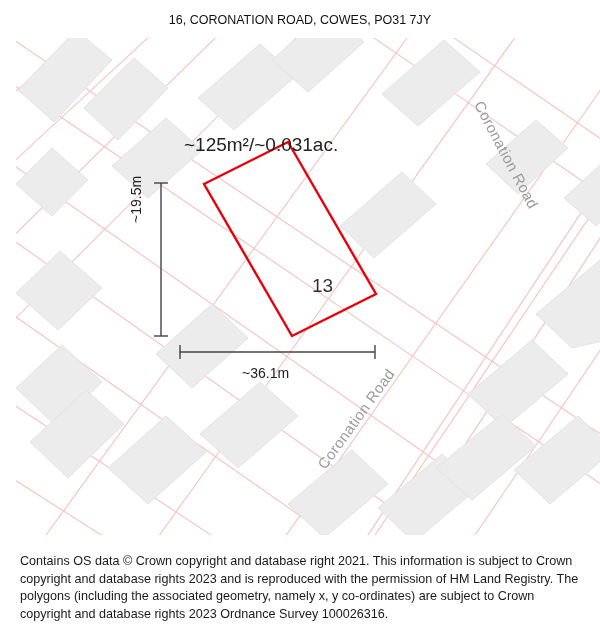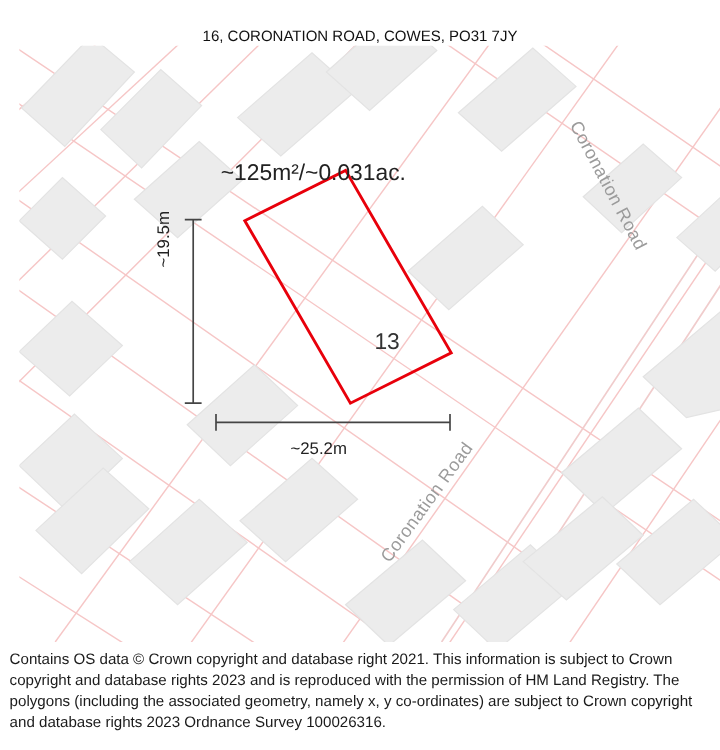--- a/index.html
+++ b/index.html
@@ -22,21 +22,21 @@
   }
 
   
   .header {
     position: absolute;
     top: 0;
     left: 0;
     width: 600px;
     height: 38px;
     text-align: center;
-    padding-top: 22px;
+    padding-top: 12px;
     box-sizing: border-box;
   }
   .header .title {
     font-size: 12.5px;
     line-height: 16px;
     color: #111111;
   }
   .header .subtitle {
     font-size: 12.5px;
     line-height: 16px;
@@ -120,21 +120,21 @@
     top: 535px;
     width: 600px;
     height: 90px;
     padding: 2px 4px 0 4px;
     box-sizing: border-box;
     font-size: 12.6px;
     line-height: 17.5px;
     color: #1a1a1a;
   }
   .footer p {
-    margin: 4px;
+    margin: 16px;
   }
 </style>
 </head>
 <body>
 
 <div class="page">
 
   <div class="header">
     <div class="title">16, CORONATION ROAD, COWES, PO31 7JY</div>
   </div>
@@ -207,21 +207,21 @@
 
       <g stroke="#444444" stroke-width="1.4">
         <line x1="164" y1="314" x2="359" y2="314"></line>
         <line x1="164" y1="307" x2="164" y2="321"></line>
         <line x1="359" y1="307" x2="359" y2="321"></line>
       </g>
     </svg>
 
     <div class="area-label">~125m²/~0.031ac.</div>
     <div class="plot-number">13</div>
-    <div class="dim-horizontal">~25.2m</div>
+    <div class="dim-horizontal">~36.1m</div>
     <div class="dim-vertical">~19.5m</div>
     <div class="road-label r1">Coronation Road</div>
     <div class="road-label r2">Coronation Road</div>
   </div>
 
   <div class="footer">
     <p>Contains OS data © Crown copyright and database right 2021. This information is subject to Crown copyright and database rights 2023 and is reproduced with the permission of HM Land Registry. The polygons (including the associated geometry, namely x, y co-ordinates) are subject to Crown copyright and database rights 2023 Ordnance Survey 100026316.</p>
   </div>
 
 </div>

